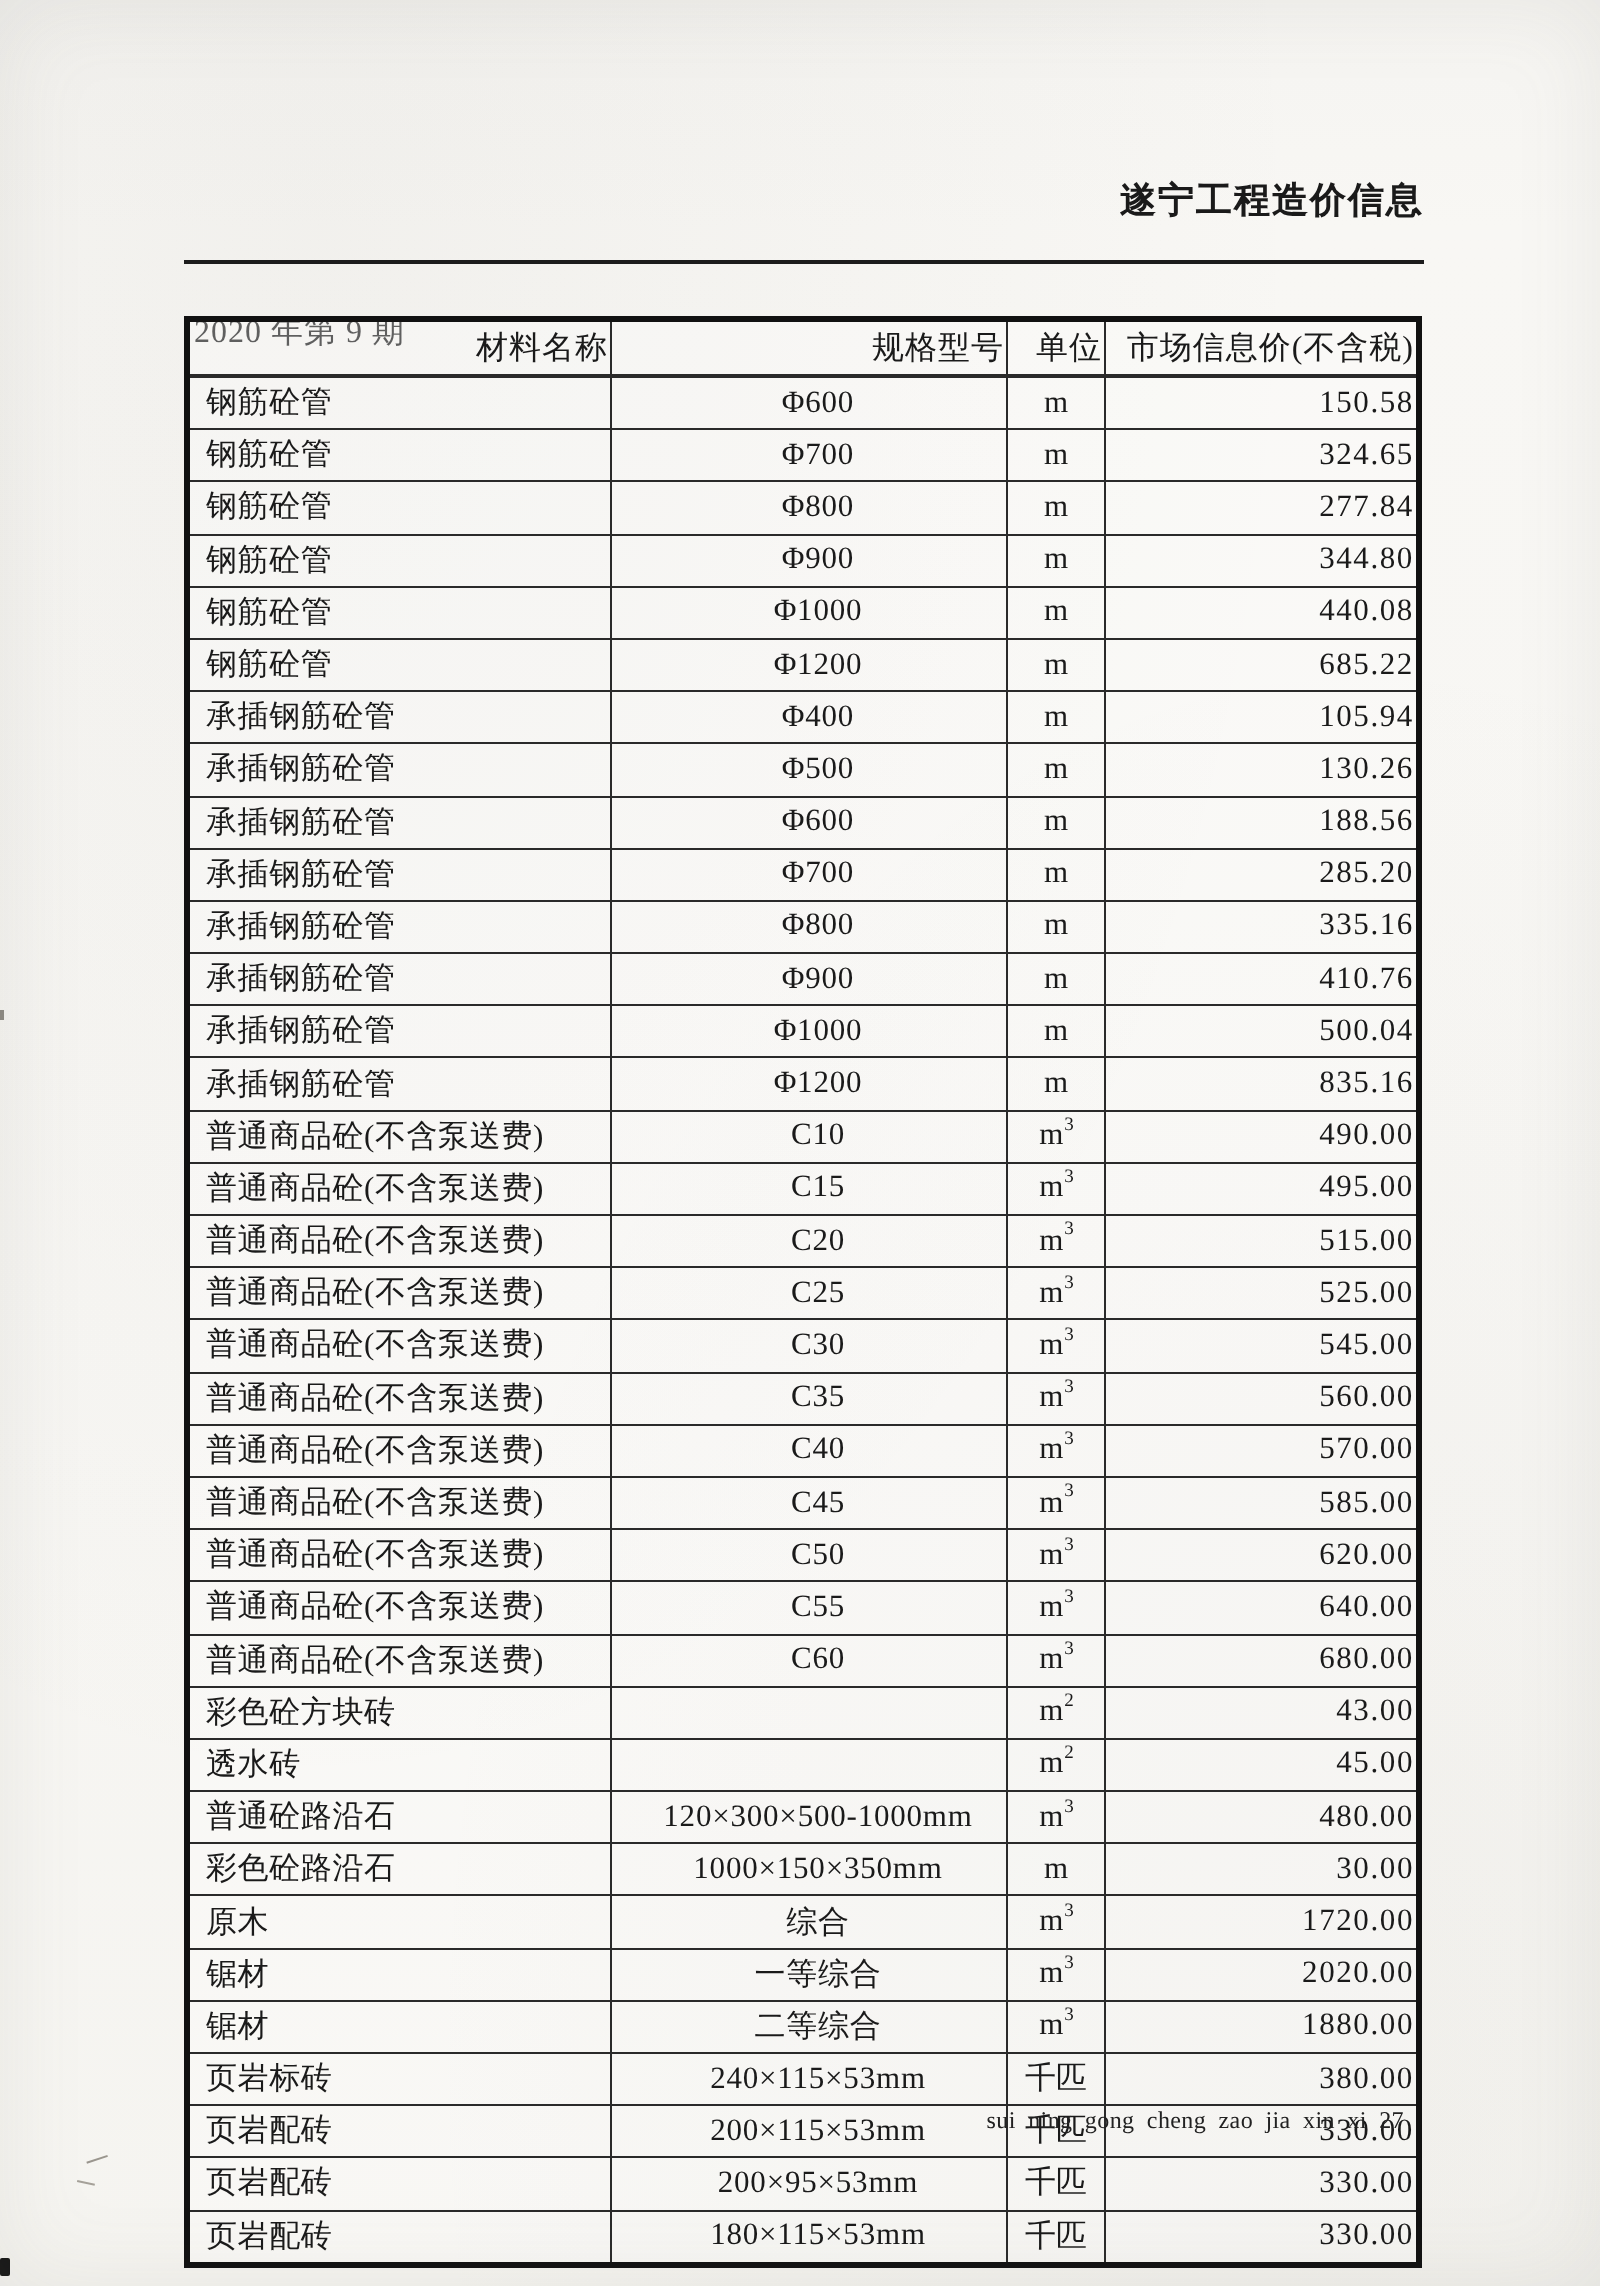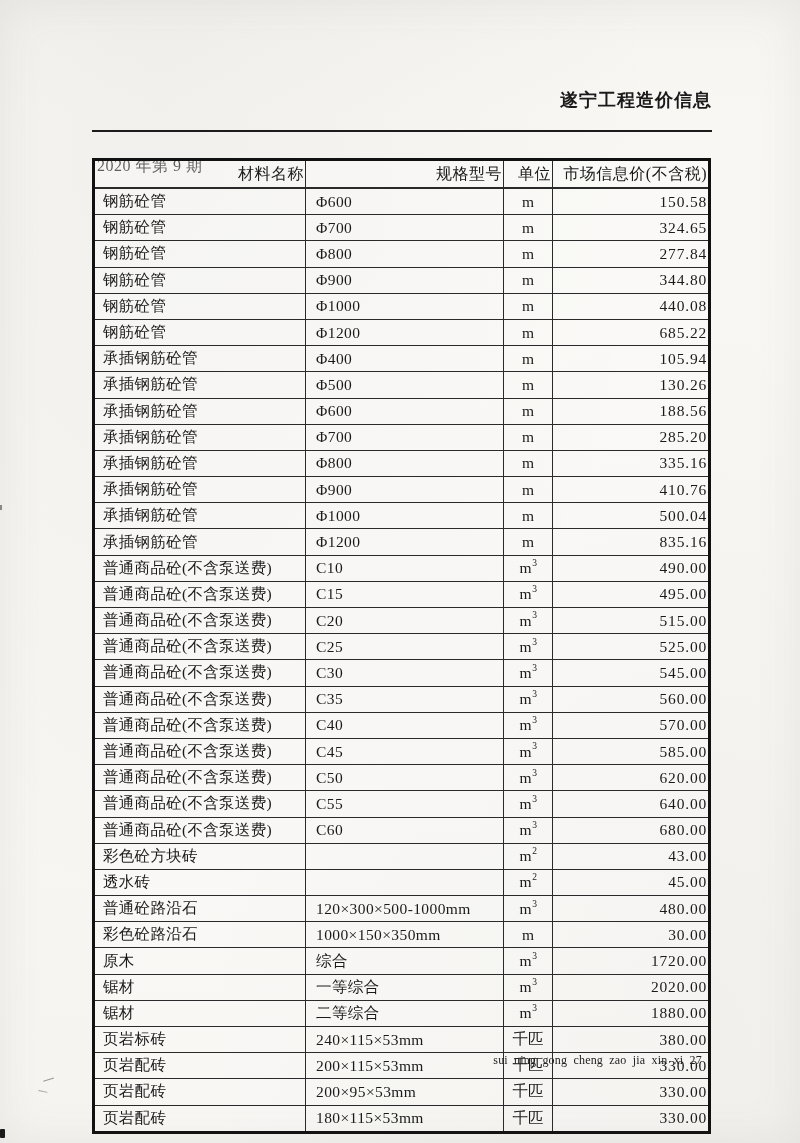--- a/index.html
+++ b/index.html
@@ -30,21 +30,21 @@
   .price-table th,.price-table td{
     border:1.5px solid #2a2a2a;
     overflow:hidden;white-space:nowrap;
   }
   .price-table th{
     height:24px;font-size:16px;font-weight:normal;text-align:right;
     border-bottom-width:2px;letter-spacing:.5px;
   }
   .price-table td{height:23.2px;font-size:15.5px;}
   .td-name{text-align:left;padding-left:8px;letter-spacing:.3px;margin-top:16px;}
-  .td-spec{text-align:left;padding-left:10px;letter-spacing:.4px;}
+  .td-spec{text-align:center;padding-left:10px;letter-spacing:.4px;}
   .td-unit{text-align:center;}
   .td-price{text-align:right;letter-spacing:.8px;margin-top:46px;}
   .td-unit sup{font-size:9.5px;line-height:0;position:relative;top:-1px;left:.5px;}
 
   .footer{
     position:absolute;right:98px;top:1053px;
     font-size:12px;word-spacing:3px;letter-spacing:.2px;color:#222;white-space:nowrap;
   }
 
   

